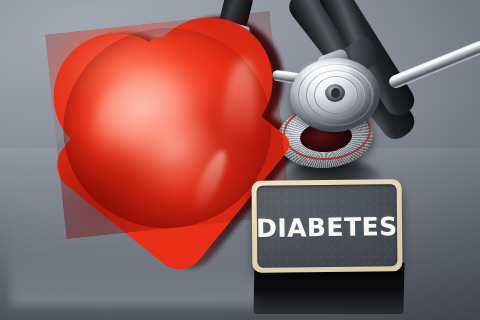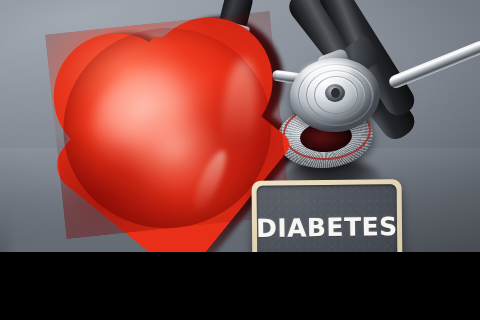--- a/index.html
+++ b/index.html
@@ -1,18 +1,18 @@
 <!DOCTYPE html>
 <html><head>
 <meta charset="utf-8">
 <style>
   html,body{margin:0;padding:0;background:#000;}
   #scene{
     position:relative;
-    width:480px;height:252px;
+    width:480px;height:320px;
     overflow:hidden;
     font-family:"DejaVu Sans", sans-serif;
   }
 
   
   .bg{
     position:absolute;inset:0;
     background:
       radial-gradient(120% 90% at 18% 8%, #9aa2ac 0%, #8e959f 32%, #808791 62%, #757c86 100%);
   }

